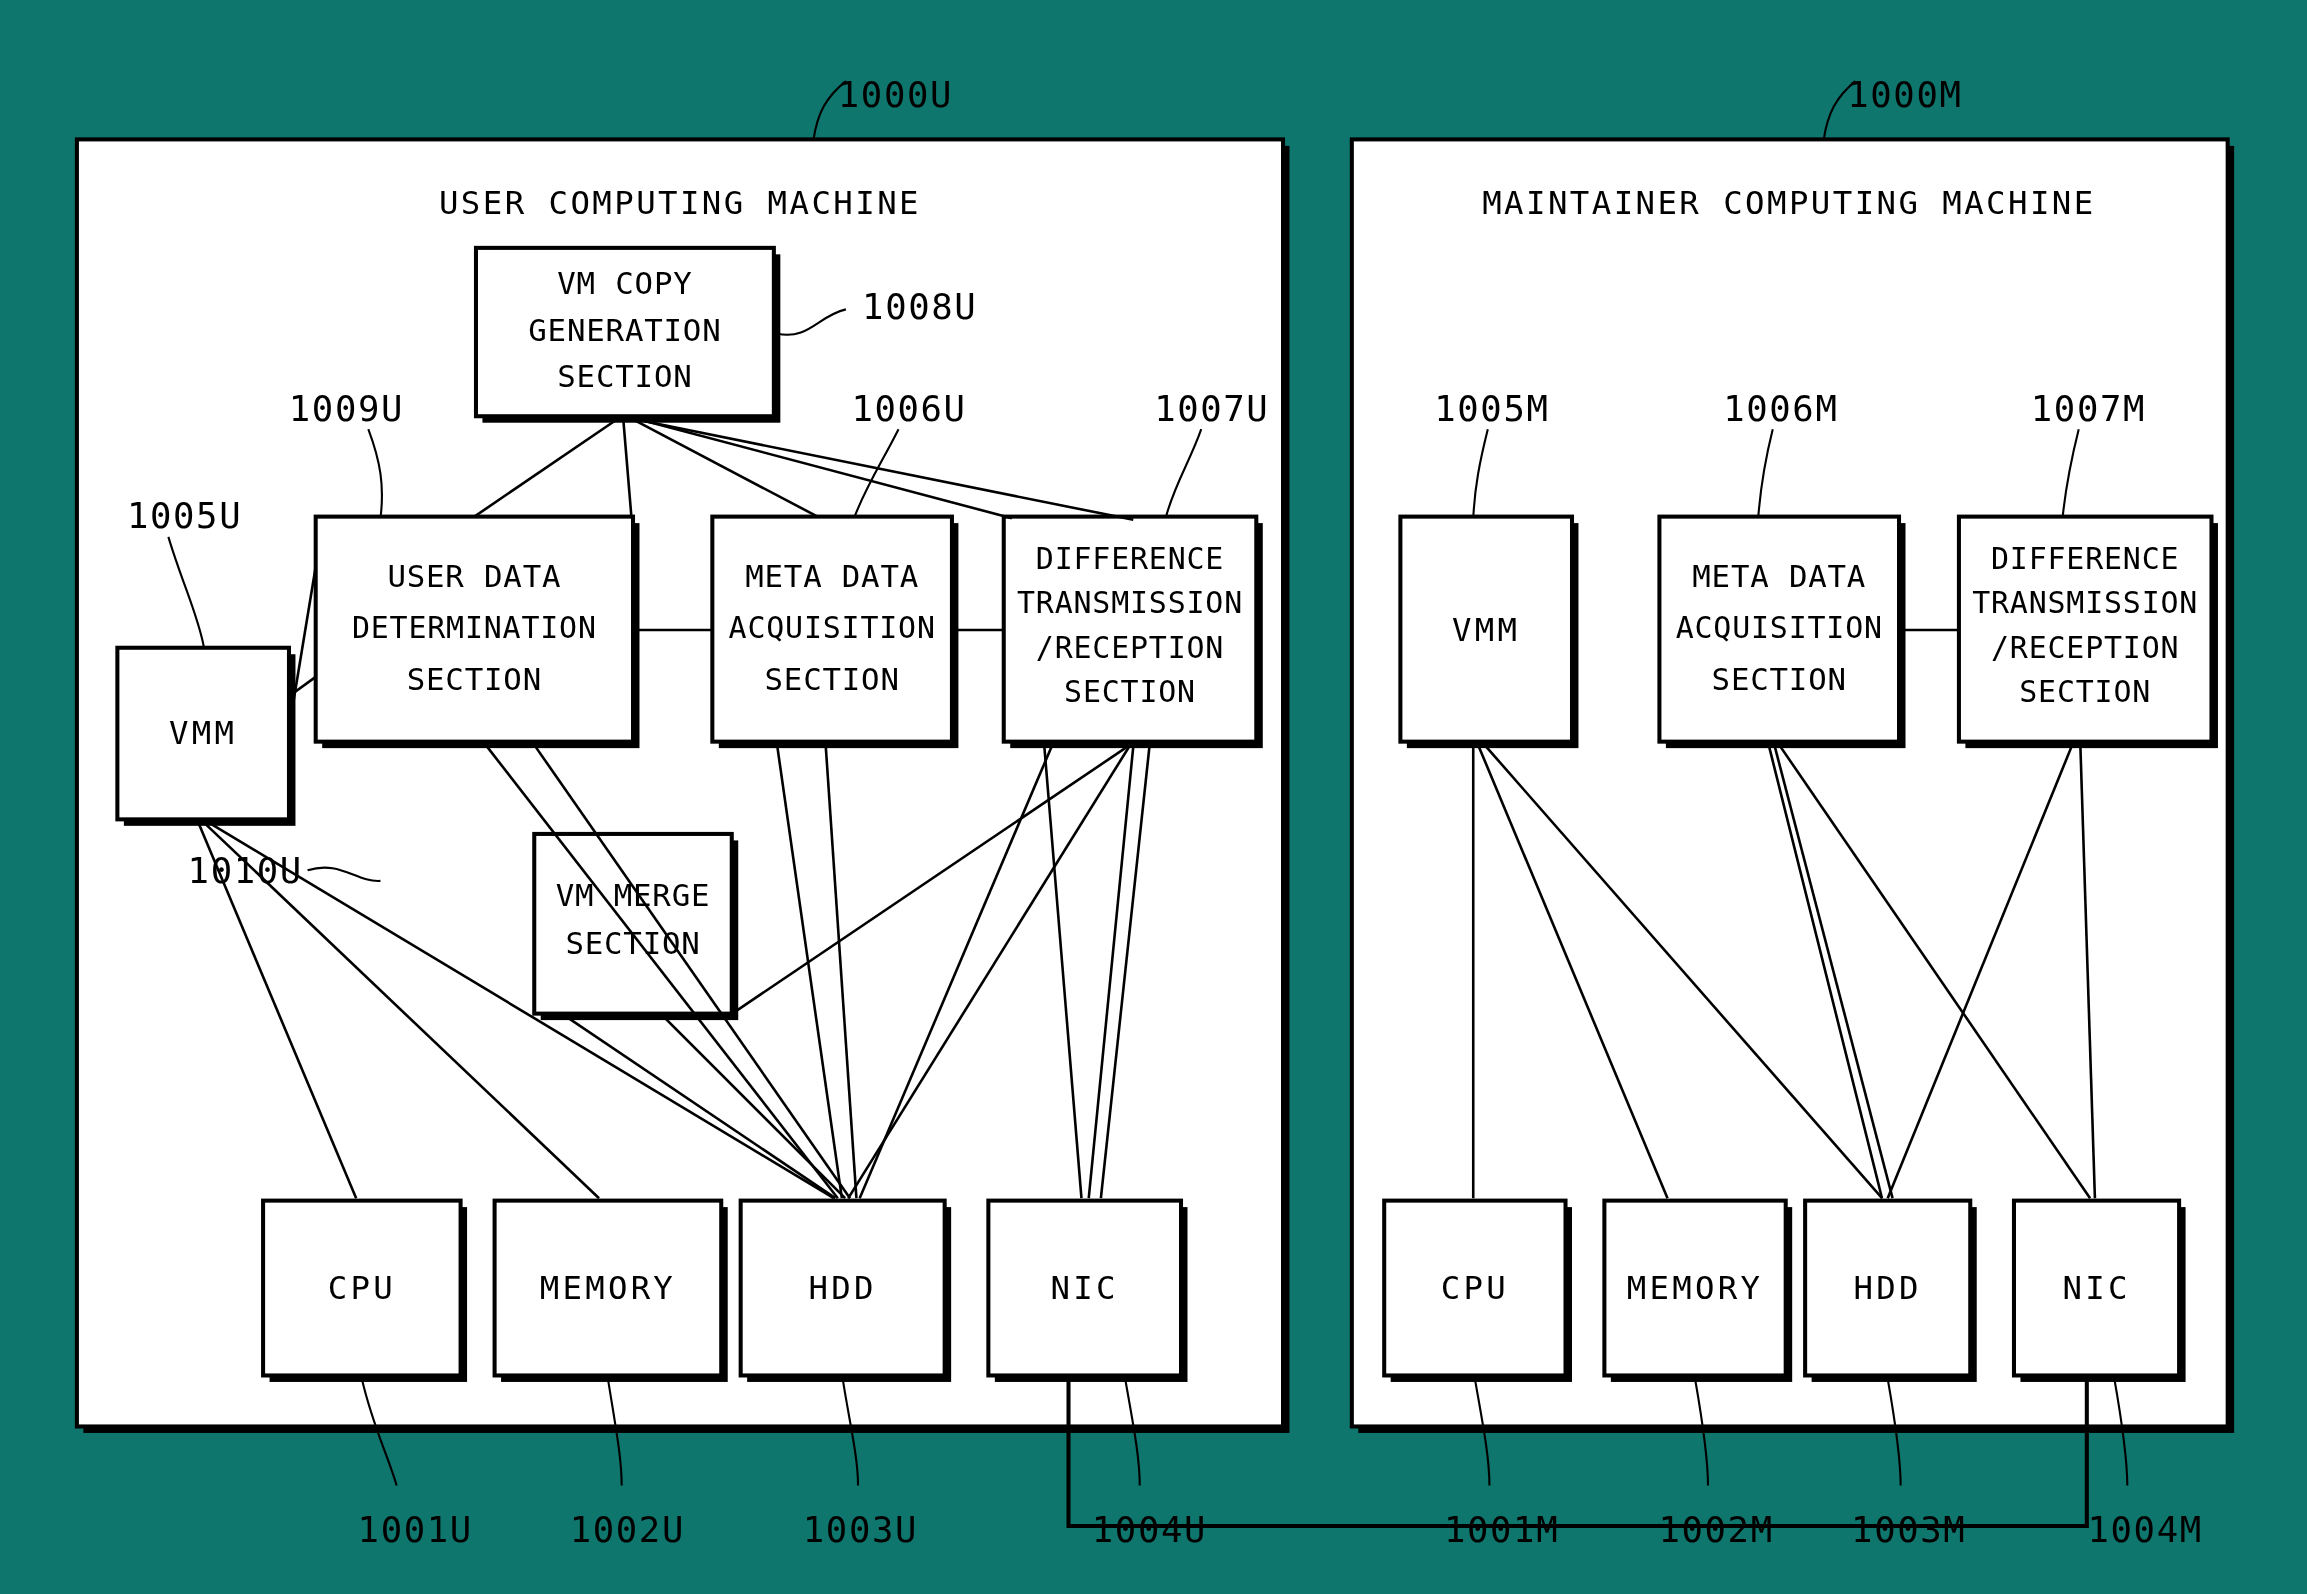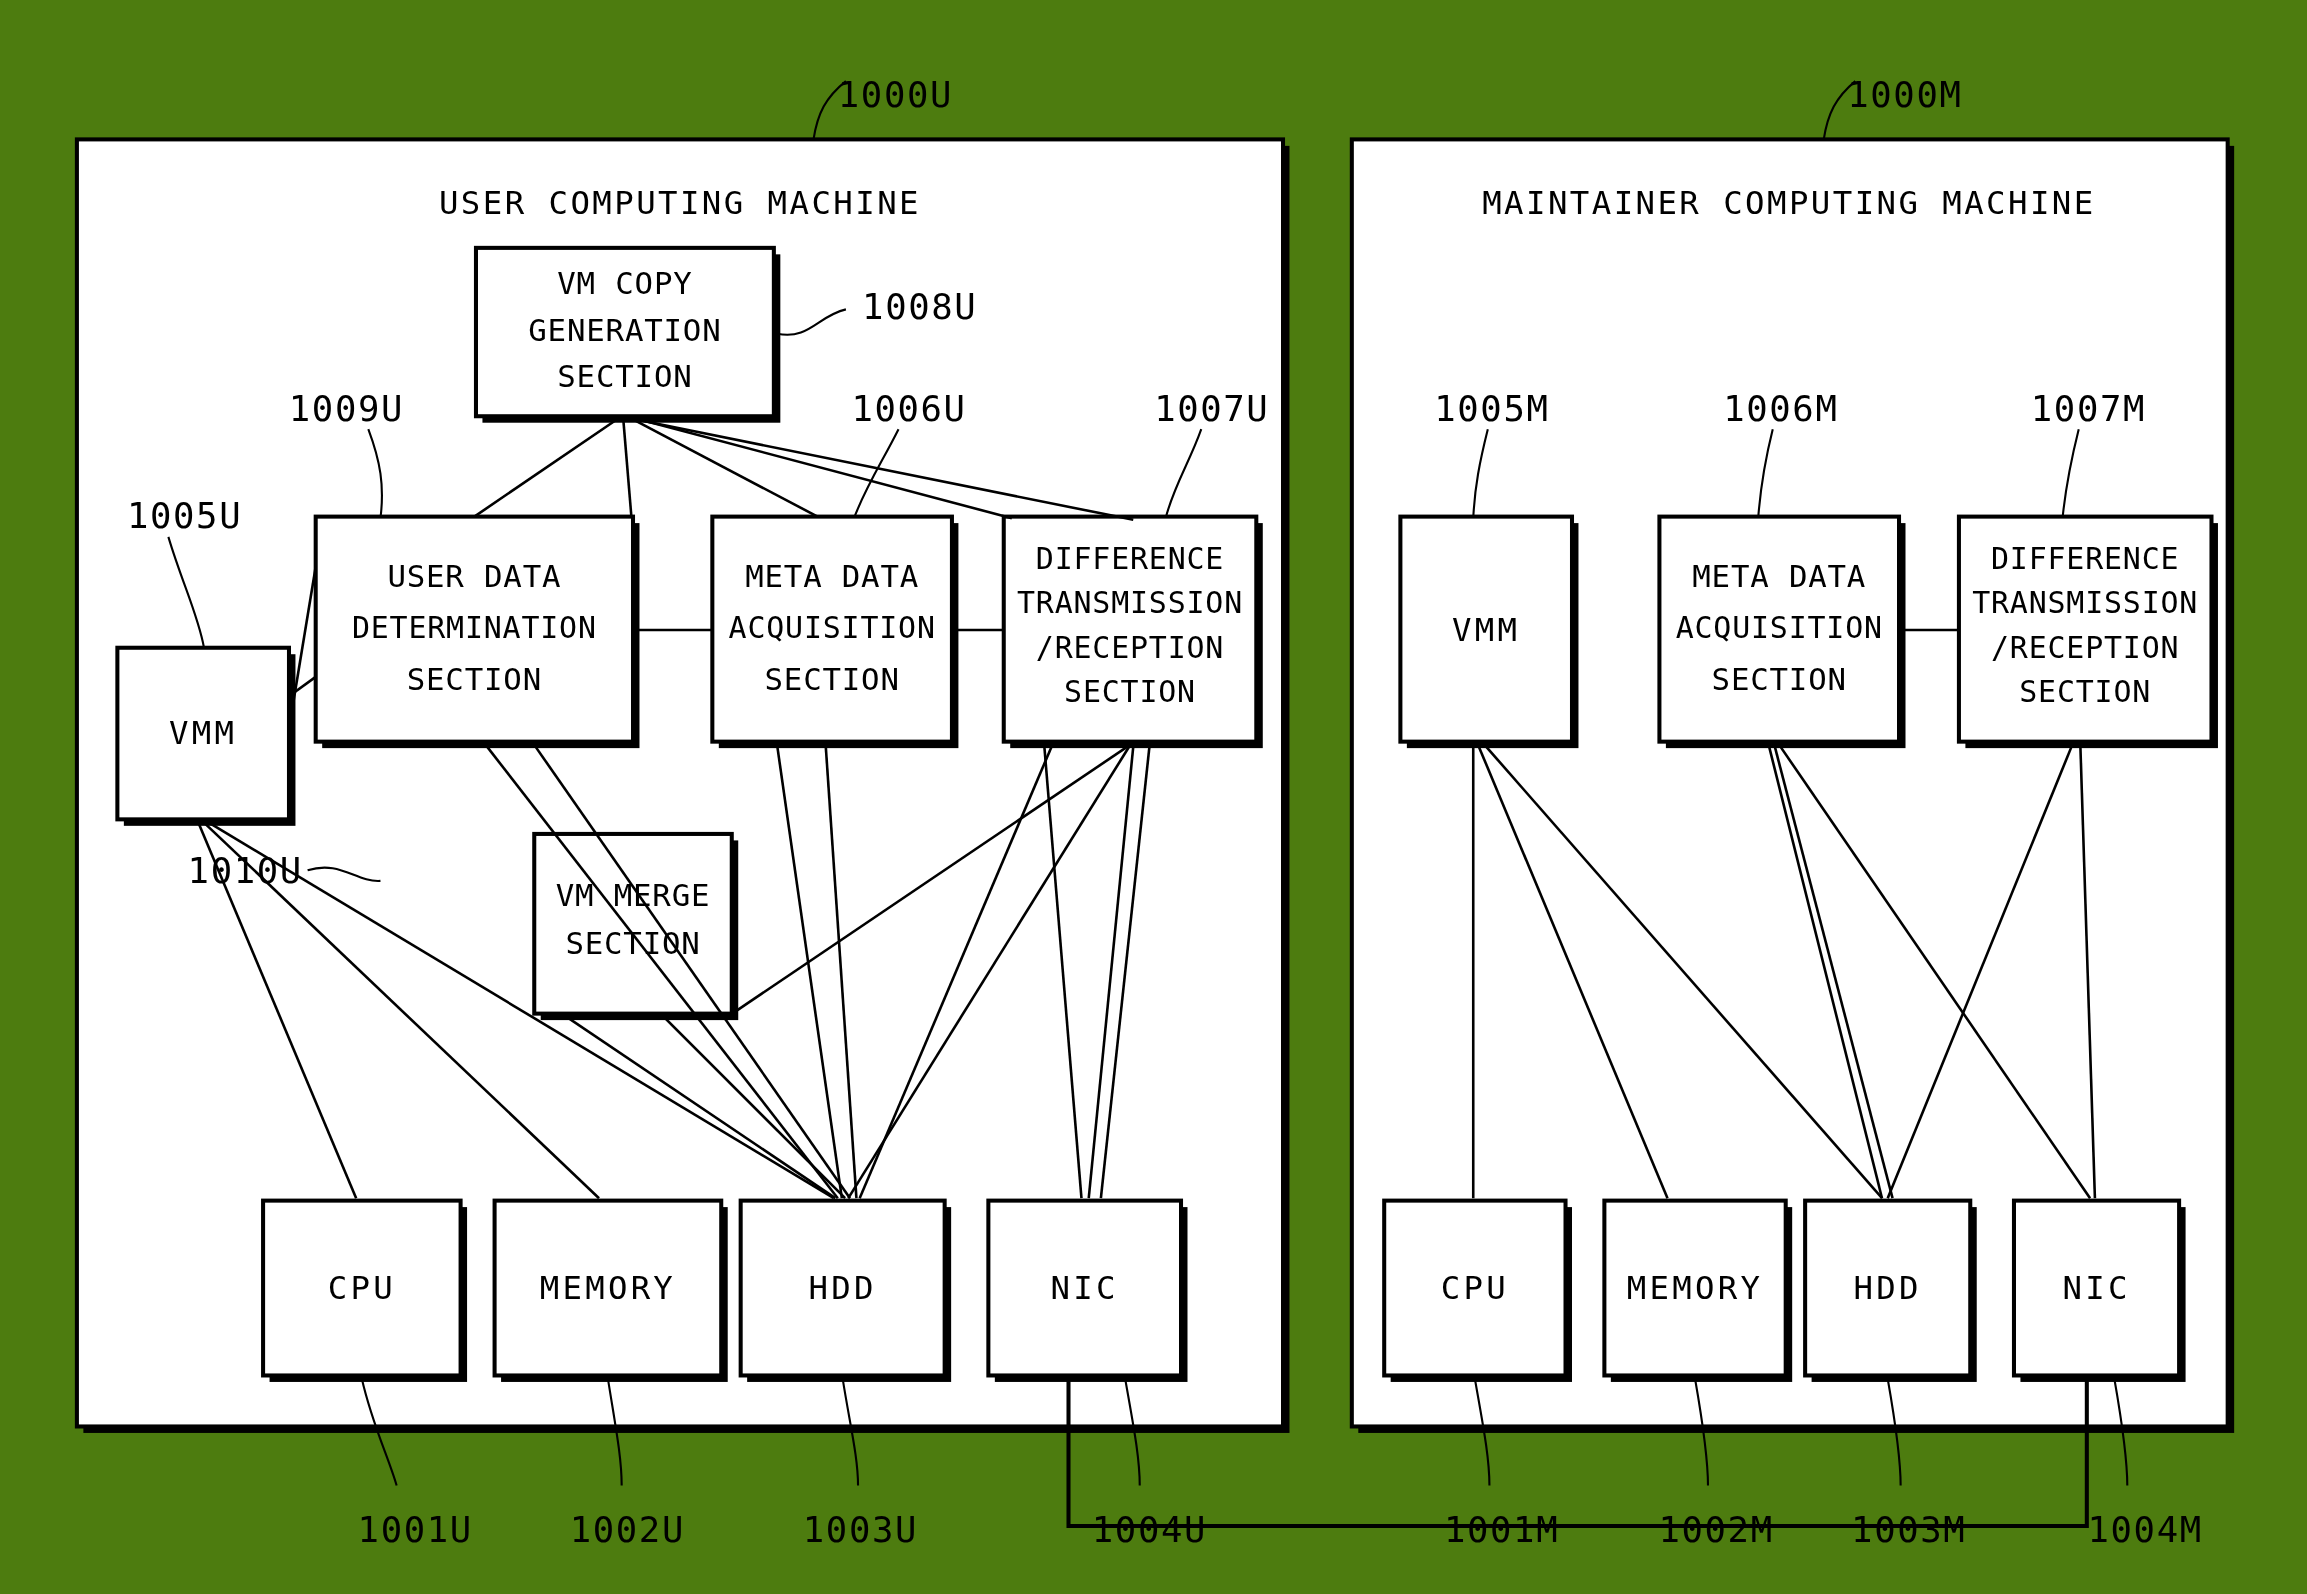--- a/index.html
+++ b/index.html
@@ -4,21 +4,21 @@
 <style>
   html, body {
     margin: 0;
     padding: 0;
     background: #ffffff;
   }
   #page {
     position: relative;
     width: 2307px;
     height: 1595px;
-    background: #4d7c0f;
+    background: #0f766e;
     font-family: "DejaVu Sans Mono", monospace;
     overflow: hidden;
   }
   svg#diagram {
     position: absolute;
     left: 0;
     top: 0;
     width: 2307px;
     height: 1595px;
   }

